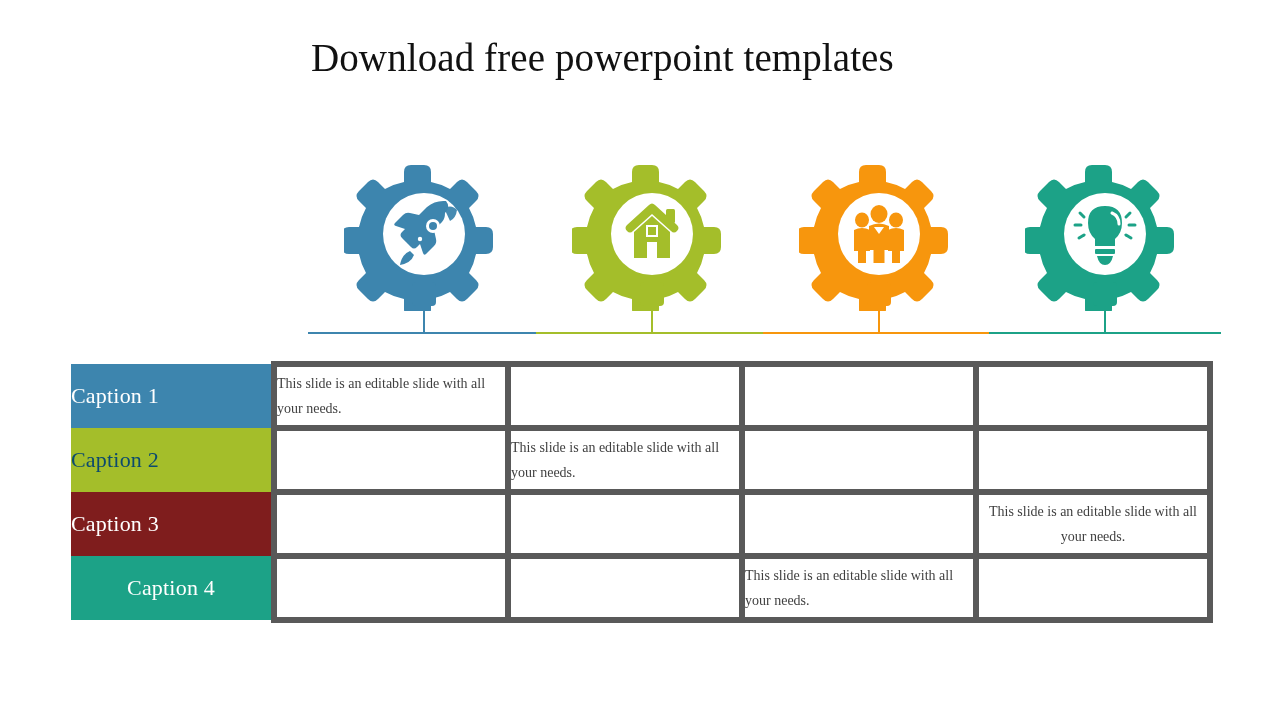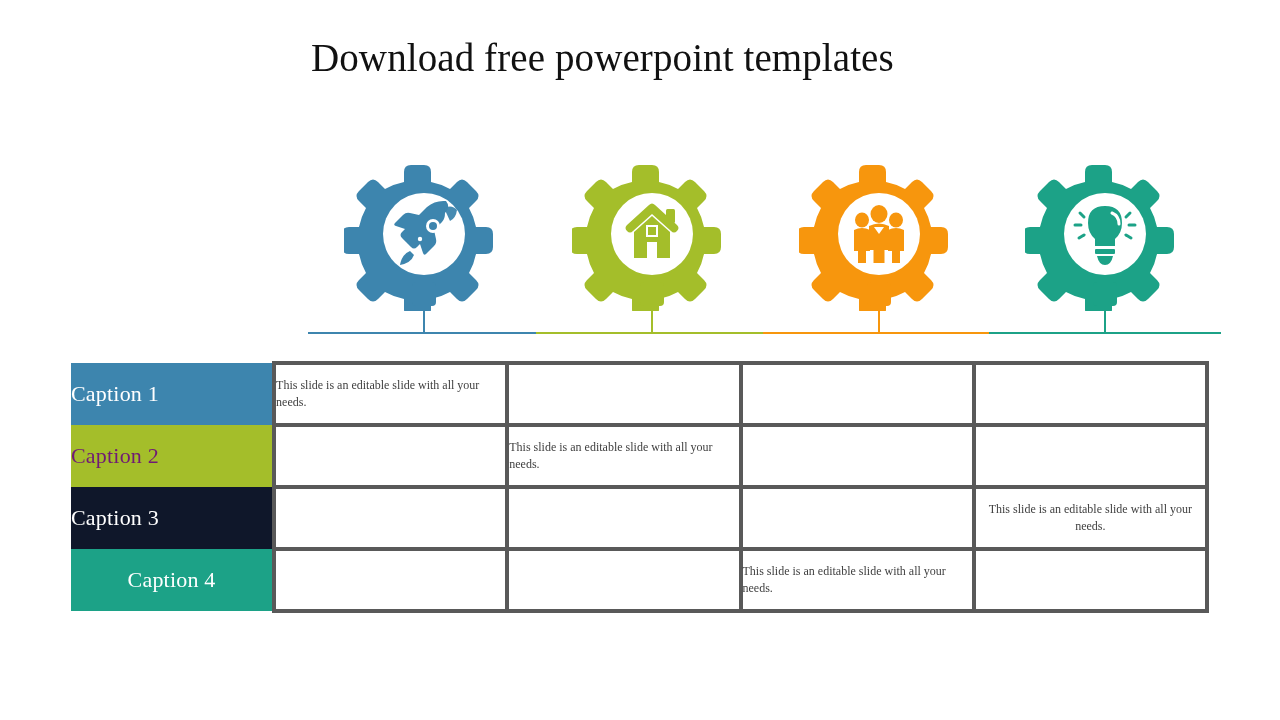--- a/index.html
+++ b/index.html
@@ -83,23 +83,23 @@
   td.caption-cell {
     width: 200px;
     color: #ffffff;
     font-size: 22px;
     padding-left: 14px;
     border: none;
     letter-spacing: 0.2px;
   }
   td.data-cell {
     width: 228px;
-    border: 4px solid #701a75;
-    font-size: 12px;
-    line-height: 17px;
+    border: 6px solid #701a75;
+    font-size: 14px;
+    line-height: 25px;
     color: #3f3f3f;
     padding: 3px 9px;
     vertical-align: middle;
   }
   td.data-cell.align-center { text-align: center; }
   td.data-cell.align-left   { text-align: left; }
   .cell-text { display: block; }
   .cell-text:empty { display: none; }
 </style>
 </head>
@@ -247,39 +247,39 @@
       </td>
       <td class="data-cell align-left" style="border-color: rgb(89, 89, 89); color: rgb(63, 63, 63);">
         
       </td>
       <td class="data-cell align-left" style="border-color: rgb(89, 89, 89); color: rgb(63, 63, 63);">
         
       </td>
     </tr>
 
     <tr>
-      <td class="caption-cell" style="background: rgb(164, 190, 42); color: #701a75;">
+      <td class="caption-cell" style="background: rgb(164, 190, 42); color: #0c4a6e;">
         <span>Caption 2</span>
       </td>
       <td class="data-cell align-left" style="border-color: rgb(89, 89, 89); color: rgb(63, 63, 63);">
         
       </td>
       <td class="data-cell align-left" style="border-color: rgb(89, 89, 89); color: rgb(63, 63, 63);">
         <span class="cell-text">This slide is an editable slide with all your needs.</span>
       </td>
       <td class="data-cell align-left" style="border-color: rgb(89, 89, 89); color: rgb(63, 63, 63);">
         
       </td>
       <td class="data-cell align-left" style="border-color: rgb(89, 89, 89); color: rgb(63, 63, 63);">
         
       </td>
     </tr>
 
     <tr>
-      <td class="caption-cell" style="background: #0f172a; color: rgb(255, 255, 255); font-family: Liberation Serif, serif;">
+      <td class="caption-cell" style="background: #7f1d1d; color: rgb(255, 255, 255); font-family: Liberation Serif, serif;">
         <span>Caption 3</span>
       </td>
       <td class="data-cell align-left" style="border-color: rgb(89, 89, 89); color: rgb(63, 63, 63);">
         
       </td>
       <td class="data-cell align-left" style="border-color: rgb(89, 89, 89); color: rgb(63, 63, 63);">
         
       </td>
       <td class="data-cell align-left" style="border-color: rgb(89, 89, 89); color: rgb(63, 63, 63);">
         

